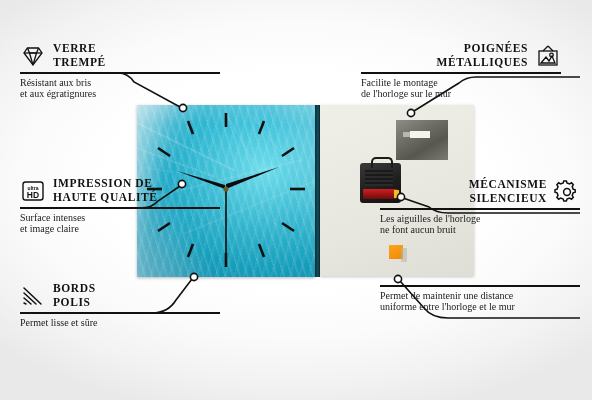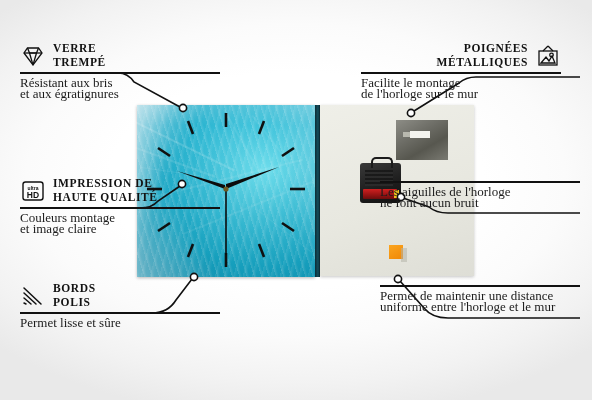--- a/index.html
+++ b/index.html
@@ -75,21 +75,21 @@
   .feature{position:absolute;width:200px;}
   .f-head{display:flex;align-items:center;gap:7px;}
   .f-left .f-head{justify-content:flex-start;}
   .f-right .f-head{justify-content:flex-end;}
   .f-title{
     font-weight:bold;font-size:11.5px;letter-spacing:.6px;color:#121212;
     line-height:13.5px;text-transform:uppercase;
   }
   .f-right .f-title{text-align:right;}
   .rule{height:1.6px;background:#111;margin-top:3px;}
-  .f-desc{font-size:13px;line-height:11.4px;color:#1b1b1b;margin-top:3px;}
+  .f-desc{font-size:10px;line-height:11.4px;color:#1b1b1b;margin-top:3px;}
   .f-right .f-desc{}
   .ico{width:26px;height:24px;flex:0 0 26px;display:block;}
   
   #links{position:absolute;left:0;top:0;width:600px;height:400px;}
 </style>
 </head>
 <body>
 
 <div id="stage">
 
@@ -191,21 +191,21 @@
         <text x="13" y="11" font-family="Liberation Sans, sans-serif" font-size="5" font-weight="bold" fill="#111" text-anchor="middle">ultra</text>
         <text x="13" y="19" font-family="Liberation Sans, sans-serif" font-size="8.5" font-weight="bold" fill="#111" text-anchor="middle">HD</text>
       </svg>
       <div>
         <div class="f-title"><span>IMPRESSION DE</span></div>
         <div class="f-title"><span>HAUTE QUALITÉ</span></div>
       </div>
     </div>
     <div class="rule"></div>
     <div class="f-desc">
-      <div>Couleurs montage</div>
+      <div>Surface intenses</div>
       <div>et image claire</div>
     </div>
   </div>
 
   <div class="feature f-left" style="left:20px;top:282px;">
     <div class="f-head">
       <svg class="ico" viewBox="0 0 26 24">
         <g stroke="#111" stroke-width="1.5" stroke-linecap="round">
           <line x1="4" y1="4" x2="21" y2="20"></line>
           <line x1="4" y1="9" x2="16" y2="20"></line>
@@ -240,20 +240,32 @@
       </svg>
     </div>
     <div class="rule"></div>
     <div class="f-desc">
       <div>Facilite le montage</div>
       <div>de l'horloge sur le mur</div>
     </div>
   </div>
 
   <div class="feature f-right" style="left:380px;top:178px;">
+    <div class="f-head">
+      <div>
+        <div class="f-title"><span>MÉCANISME</span></div>
+        <div class="f-title"><span>SILENCIEUX</span></div>
+      </div>
+      <svg class="ico" viewBox="0 0 26 24">
+        <g fill="none" stroke="#111" stroke-width="1.5">
+          <path d="M13,3.5 l2.6,.9 1.9-1.1 1.8,1.8 -1.1,1.9 .9,2.6 2.1,.6 v2.6 l-2.1,.6 -.9,2.6 1.1,1.9 -1.8,1.8 -1.9,-1.1 -2.6,.9 -.6,2.1 h-2.6 l-.6,-2.1 -2.6,-.9 -1.9,1.1 -1.8,-1.8 1.1,-1.9 -.9,-2.6 -2.1,-.6 v-2.6 l2.1,-.6 .9,-2.6 -1.1,-1.9 1.8,-1.8 1.9,1.1 2.6,-.9 .6,-2.1 h2.6 z" transform="translate(0,-0.5)"></path>
+          <circle cx="13" cy="12" r="3.4"></circle>
+        </g>
+      </svg>
+    </div>
     <div class="rule"></div>
     <div class="f-desc">
       <div>Les aiguilles de l'horloge</div>
       <div>ne font aucun bruit</div>
     </div>
   </div>
 
   <div class="feature f-right" style="left:380px;top:282px;">
     <div class="rule"></div>
     <div class="f-desc">

